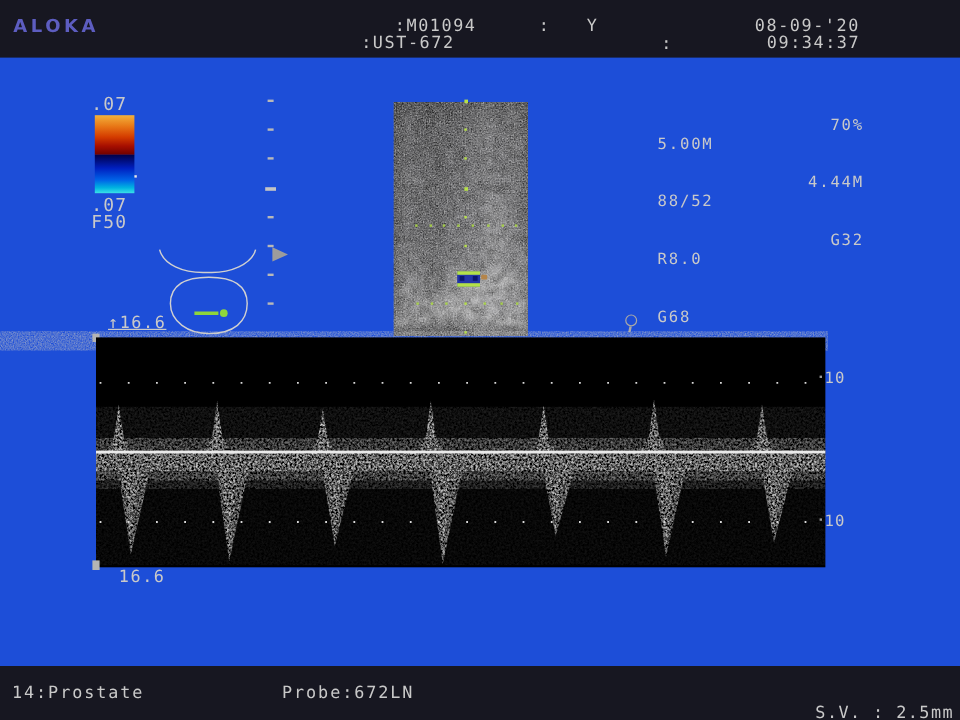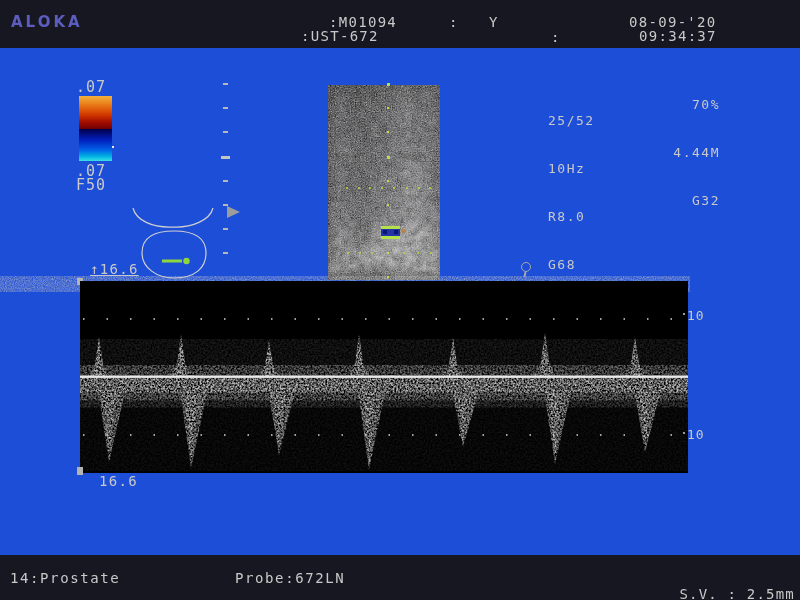--- a/index.html
+++ b/index.html
@@ -49,22 +49,22 @@
     <div class="abs mtext" style="left:551px;top:30px;">:</div>
     <div class="abs mtext" style="left:639px;top:29px;">09:34:37</div>
   </div>
 
   <div class="abs pcol pright">
     <div>70%</div>
     <div>4.44M</div>
     <div>G32</div>
   </div>
   <div class="abs pcol pleft">
-    <div>25/52</div>
-    <div>10Hz</div>
+    <div>5.00M</div>
+    <div>88/52</div>
     <div>R8.0</div>
     <div>G68</div>
     <div>C11</div>
     <div>A1</div>
   </div>
 
   <div class="abs cbarlabel" style="left:76px;top:80px;">.07</div>
   <div class="abs cbar">
     <div class="cbar-top"></div>
     <div class="cbar-bot"></div>

